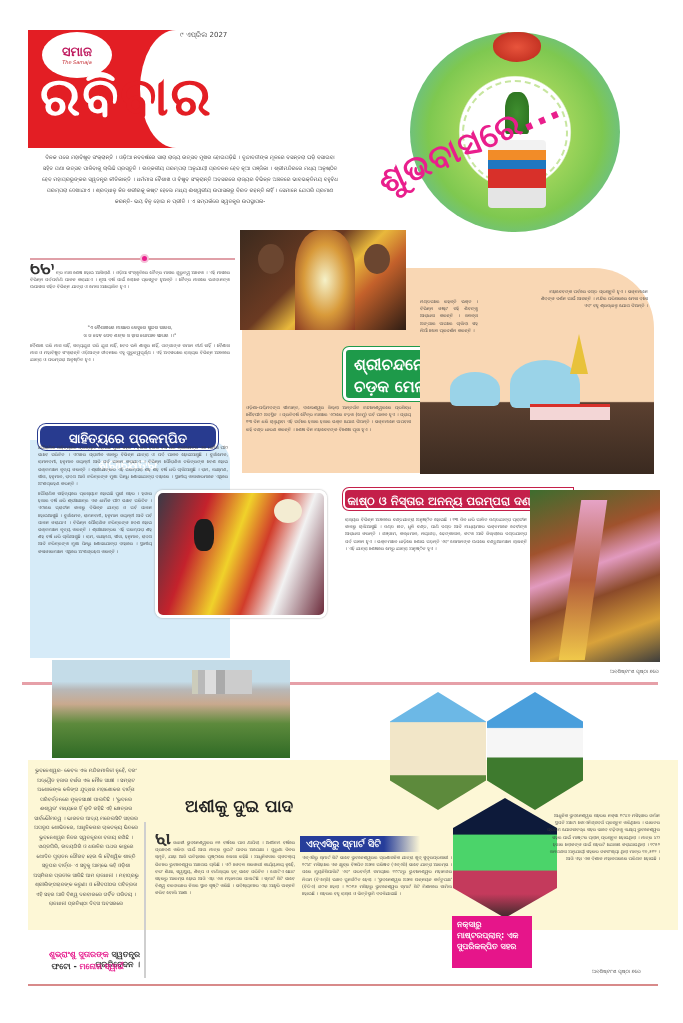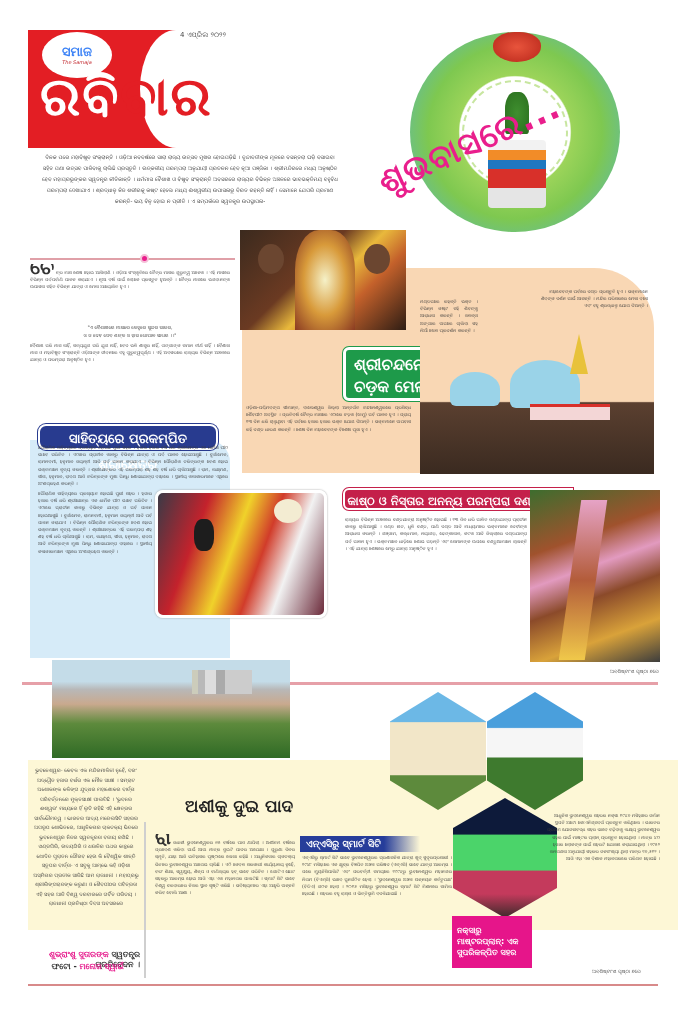--- a/index.html
+++ b/index.html
@@ -4,21 +4,21 @@
 <style>
 *{box-sizing:border-box;margin:0;padding:0;}
 html,body{width:683px;height:1023px;background:#fff;overflow:hidden;font-family:"DejaVu Sans",sans-serif;color:#333;}
 .page{position:relative;width:683px;height:1023px;background:#fff;}
 .abs{position:absolute;}
 .txt{font-size:4.6px;line-height:7.2px;color:#3a3a3a;text-align:justify;overflow:hidden;}
 
 .mast{left:28px;top:30px;width:148px;height:118px;background:#e31e24;}
 .mast-cut{left:140px;top:30px;width:60px;height:118px;background:#fff;border-radius:60% 0 0 60%/50% 0 0 50%;}
 .logo{left:42px;top:32px;width:70px;height:46px;border-radius:50%;background:#fff;display:flex;flex-direction:column;align-items:center;justify-content:center;}
-.logo-main{font-size:13px;font-weight:bold;color:#3b82f6;line-height:14px;}
+.logo-main{font-size:13px;font-weight:bold;color:#be185d;line-height:14px;}
 .logo-sub{font-size:5px;color:#c2272d;font-style:italic;}
 .title{left:40px;top:72px;font-size:53px;font-weight:bold;letter-spacing:2px;line-height:50px;}
 .title .w{color:#fff;}
 .title .r{color:#e31e24;}
 .date{left:180px;top:31px;font-size:7px;color:#444;}
 .intro{left:40px;top:152px;width:300px;font-size:5.4px;line-height:11px;text-align:center;color:#333;}
 
 .circle{left:410px;top:32px;width:210px;height:200px;border-radius:50%;background:radial-gradient(circle at 50% 50%,#fff 0 38%,#9cd45a 39%,#7ec850 60%,#4fb3d9 100%);}
 .circle-inner{left:462px;top:80px;width:106px;height:106px;border-radius:50%;background:#fff;border:2px dashed #c8e6a0;}
 .pot{left:493px;top:32px;width:48px;height:30px;border-radius:45% 45% 50% 50%;background:radial-gradient(#e8543c,#b8261a);}
@@ -50,40 +50,40 @@
 .hexa{clip-path:polygon(50% 0,100% 25%,100% 75%,50% 100%,0 75%,0 25%);}
 .hex1{left:390px;top:692px;width:96px;height:118px;background:linear-gradient(#6cb8e6 0 25%,#f2e6c8 26% 70%,#5d8a3c 71%);}
 .hex2{left:487px;top:692px;width:96px;height:118px;background:linear-gradient(#4a9fdc 0 30%,#f6f6f6 31% 55%,#3e7a2e 56%);}
 .hex3{left:453px;top:798px;width:104px;height:120px;background:linear-gradient(#0d1a3a 0 30%,#4bd46a 31% 60%,#c43a5c 61% 80%,#3a2a2a);}
 .cream{left:28px;top:760px;width:650px;height:170px;background:#fdf7d6;}
 .bbsr{left:140px;top:742px;font-size:40px;font-weight:bold;color:#8b2a9a;letter-spacing:1px;white-space:nowrap;text-shadow:1px 1px 0 #fff;}
 .bbsr .at{color:#d8252a;}
 .bbsr .num{color:#1e9a4a;}
 .sub{left:185px;top:796px;font-size:17px;font-weight:bold;color:#222;}
 .nsc-head{left:300px;top:836px;width:120px;height:16px;background:linear-gradient(90deg,#263d9a 70%,#fdf7d6);color:#fff;font-size:9.5px;font-weight:bold;line-height:16px;padding-left:6px;}
-.magenta{left:452px;top:916px;width:80px;height:52px;background:#e6158a;color:#fff;font-size:8px;font-weight:bold;line-height:11px;padding:9px 5px;}
+.magenta{left:452px;top:916px;width:80px;height:52px;background:#e6158a;color:#fff;font-size:8px;font-weight:bold;line-height:11px;padding:3px 5px;}
 .byline{font-size:8px;font-weight:bold;text-align:right;}
 .pink{color:#e6158a;}
 .vr{width:2px;background:#cfcfcf;}
 </style>
 </head>
 <body>
 
 <div class="page">
 
   <div class="abs mast"></div>
   <div class="abs mast-cut"></div>
   <div class="abs logo">
     <span class="logo-main">ସମାଜ</span>
     <span class="logo-sub">The Samaja</span>
   </div>
   <div class="abs title">
     <span class="w">ରବି</span><span class="r">ବାର</span>
   </div>
-  <div class="abs date">4 ଏପ୍ରିଲ ୨୦୨୨</div>
+  <div class="abs date">୯ ଏପ୍ରିଲ 2027</div>
 
   <div class="abs intro">ଦିନକ ପରେ ମହାବିଷୁବ ସଂକ୍ରାନ୍ତି । ଓଡ଼ିଆ ନବବର୍ଷରେ ସାରା ରାଜ୍ୟ ଉତ୍ସବ ମୁଖର ହୋଇପଡ଼ିଛି । ବୃନ୍ଦାବତୀଙ୍କ ମୂଳରେ ବସନ୍ତରା ଘଡ଼ି ବସାଇବା ସହିତ ପଣା ଉତ୍ସବ ପାଳିବାକୁ ଚାଲିଛି ପ୍ରସ୍ତୁତି । ଉତ୍କଳୀୟ ପରମ୍ପରା ଅନୁଯାୟୀ ପ୍ରଚଳନ ହେବ ନୂଆ ପଞ୍ଜିକା । ଶ୍ରୀମନ୍ଦିରରେ ମଧ୍ୟ ଅନୁଷ୍ଠିତ ହେବ ମହାପ୍ରଭୁଙ୍କର ସ୍ୱତନ୍ତ୍ର ନୀତିକାନ୍ତି । ଧର୍ମମାସ ବୈଶାଖ ଓ ବିଷୁବ ସଂକ୍ରାନ୍ତି ଅବସରରେ ରାଜ୍ୟର ବିଭିନ୍ନ ଅଞ୍ଚଳରେ ଭାବଭକ୍ତିମୟ ବହୁବିଧ ପରମ୍ପରା ଦେଖାଯାଏ । ଶ୍ରଦ୍ଧାଳୁ ନିଜ ଶରୀରକୁ କଷ୍ଟ ହେଲେ ମଧ୍ୟ ଈଶ୍ୱରୀୟ ଉପାସନାରୁ ବିରତ ରହନ୍ତି ନାହିଁ । ସେମାନେ ଯେପରି ପ୍ରମାଣ କରନ୍ତି- ଭୟ ବିନୁ ହୋଇ ନ ପ୍ରୀତି । ଏ ସମ୍ପର୍କରେ ସ୍ୱତନ୍ତ୍ର ଉପସ୍ଥାପନା-</div>
 
   <div class="abs circle"></div>
   <div class="abs circle-inner"></div>
   <div class="abs pot"></div>
   <div class="abs plant"></div>
   <div class="abs pedestal"></div>
   <div class="abs hdl-pink">ଶୁଭବାସରେ...</div>
 

